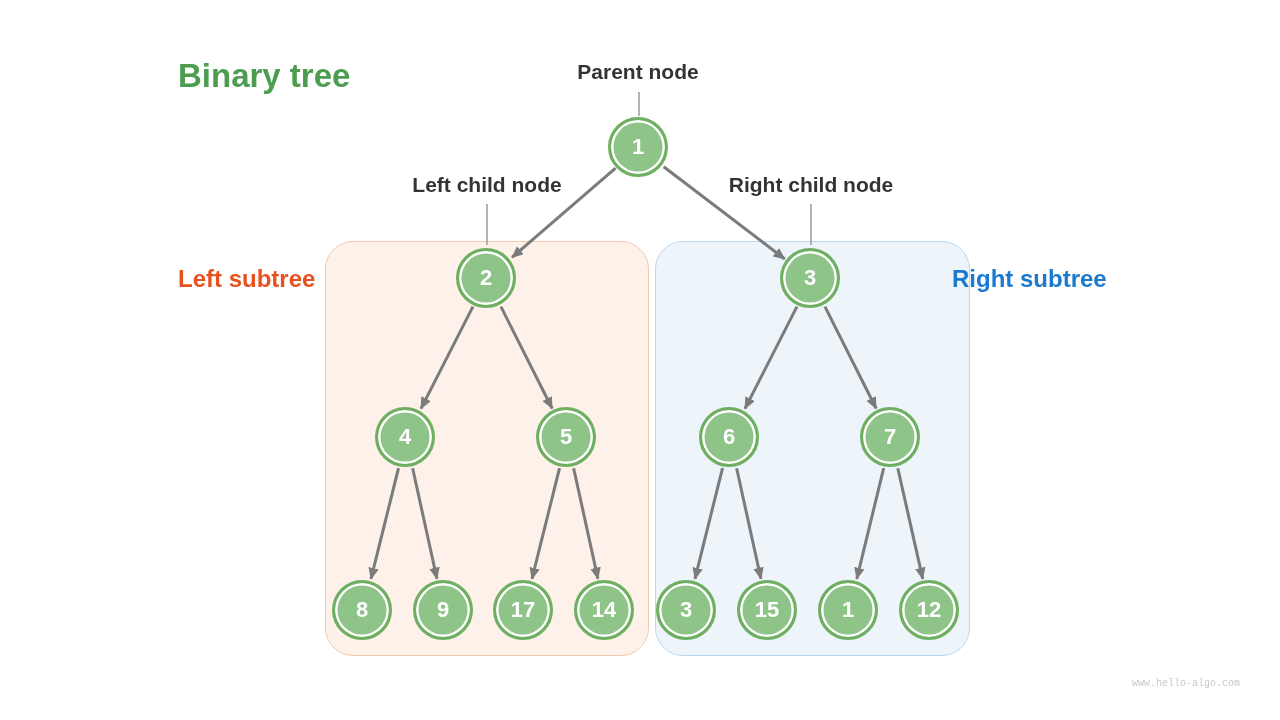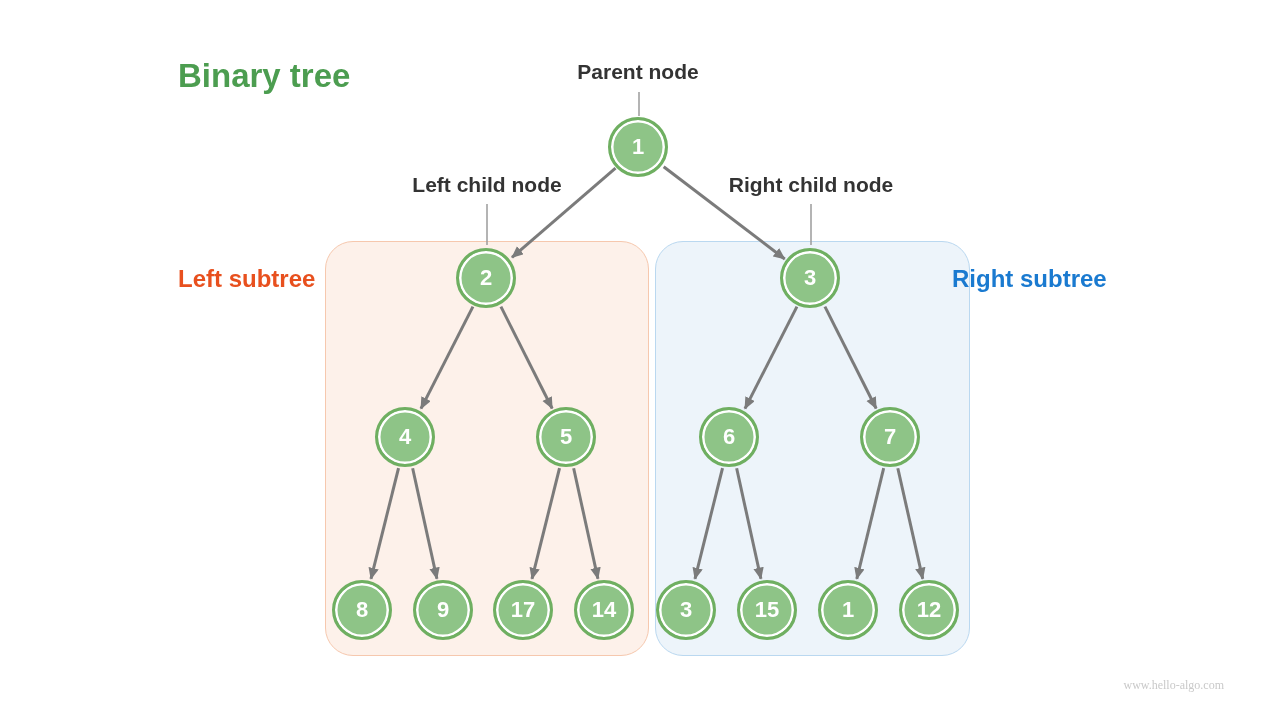--- a/index.html
+++ b/index.html
@@ -50,23 +50,23 @@
     font-size: 21px;
     white-space: nowrap;
     z-index: 4;
   }
   .centered { transform: translateX(-50%); }
   #title-label { font-size: 33px; color: var(--title-green); }
   #left-subtree-label { font-size: 24px; color: var(--left-subtree-orange); }
   #right-subtree-label { font-size: 24px; color: var(--right-subtree-blue); }
   #watermark {
     position: absolute;
-    right: 56px; top: 678px;
-    font-family: Liberation Serif, serif;
-    font-size: 12px;
+    right: 40px; top: 678px;
+    font-family: Liberation Mono, monospace;
+    font-size: 10px;
     color: var(--watermark-gray);
     z-index: 4;
   }
 </style>
 </head>
 <body>
 
 <div id="canvas" style="--title-green: #4C9D50; --left-subtree-orange: #E8501E; --right-subtree-blue: #1A7AD0; --node-fill: #8EC487; --node-ring: #6FAF61; --node-text: #FFFFFF; --left-region-fill: #FDF1EA; --left-region-border: #F6C8AE; --right-region-fill: #EDF4FA; --right-region-border: #BAD8F0; --label-text: #333333; --watermark-gray: #C9C9C9;">
 
   <div id="left-region" class="region"></div>

